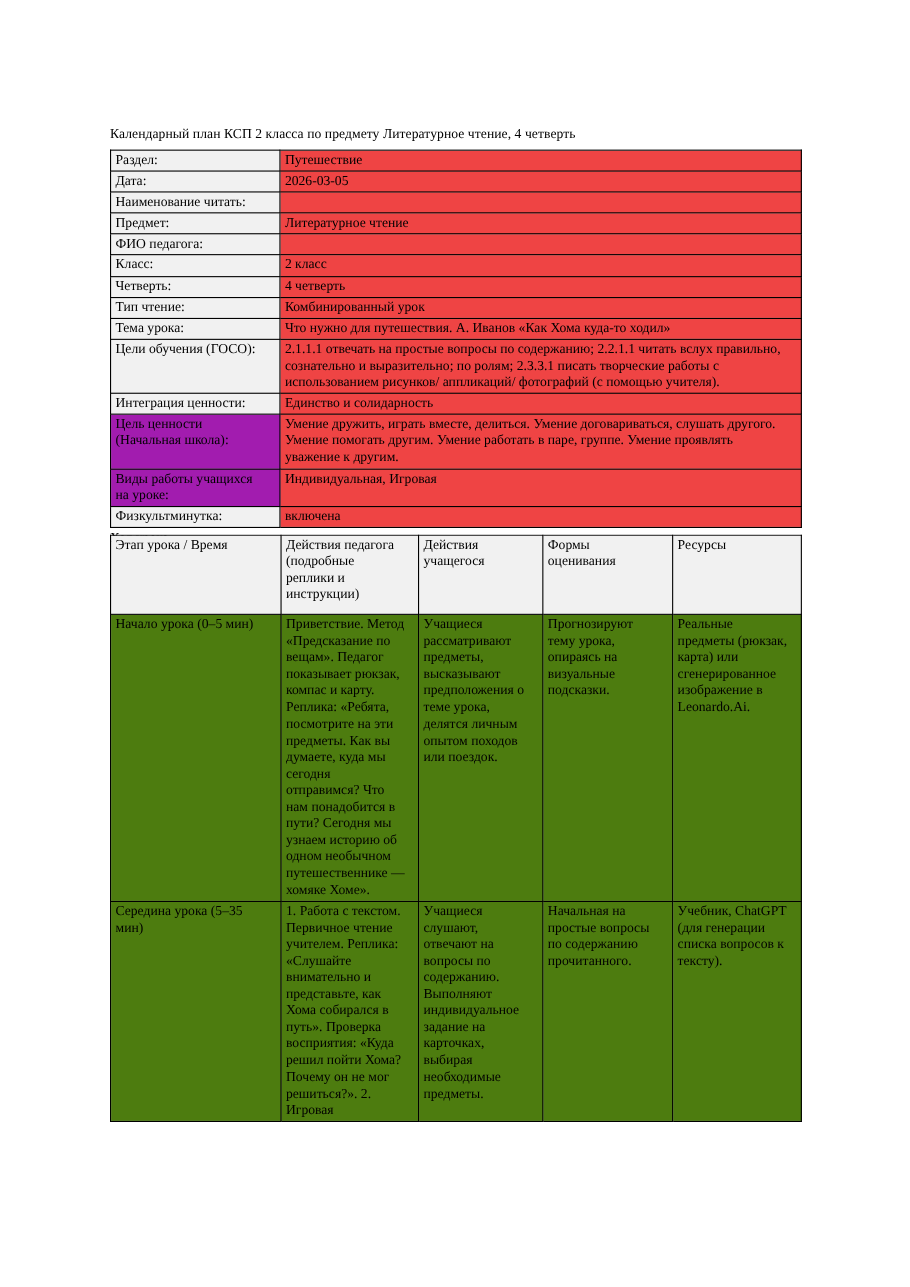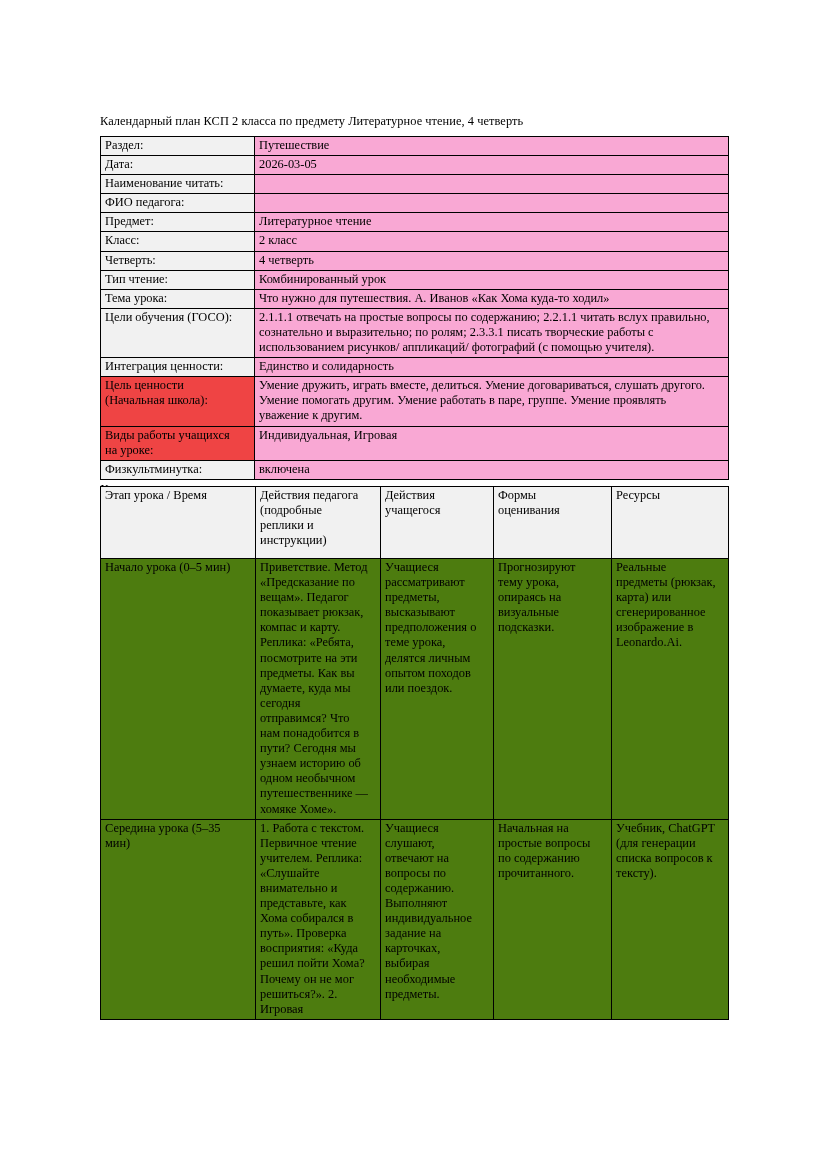--- a/index.html
+++ b/index.html
@@ -56,25 +56,25 @@
     overflow-wrap: break-word;
     hyphens: none;
   }
   
   #info-table col.c-label { width: 154px; }
   #info-table col.c-value { width: 474px; }
   #info-table td.label {
     background: #f1f1f1;
   }
   #info-table td.label.plain {
+    background: #a21caf;
+    margin-top: 33px;
+  }
+  #info-table td.value {
     background: #ef4444;
-    margin-top: 33px;
-  }
-  #info-table td.value {
-    background: #f9a8d4;
   }
   
   #flow-table { margin-top: 0; }
   #flow-table col.f0 { width: 155px; }
   #flow-table col.f1 { width: 125px; }
   #flow-table col.f2 { width: 113px; }
   #flow-table col.f3 { width: 118px; }
   #flow-table col.f4 { width: 117px; }
   #flow-table thead td {
     background: #f1f1f1;
@@ -114,26 +114,26 @@
           </tr>
           <tr>
             <td class="label">Дата:</td>
             <td class="value">2026-03-05</td>
           </tr>
           <tr>
             <td class="label">Наименование читать:</td>
             <td class="value"></td>
           </tr>
           <tr>
+            <td class="label">Предмет:</td>
+            <td class="value">Литературное чтение</td>
+          </tr>
+          <tr>
             <td class="label">ФИО педагога:</td>
             <td class="value"></td>
-          </tr>
-          <tr>
-            <td class="label">Предмет:</td>
-            <td class="value">Литературное чтение</td>
           </tr>
           <tr>
             <td class="label">Класс:</td>
             <td class="value">2 класс</td>
           </tr>
           <tr>
             <td class="label">Четверть:</td>
             <td class="value">4 четверть</td>
           </tr>
           <tr>

